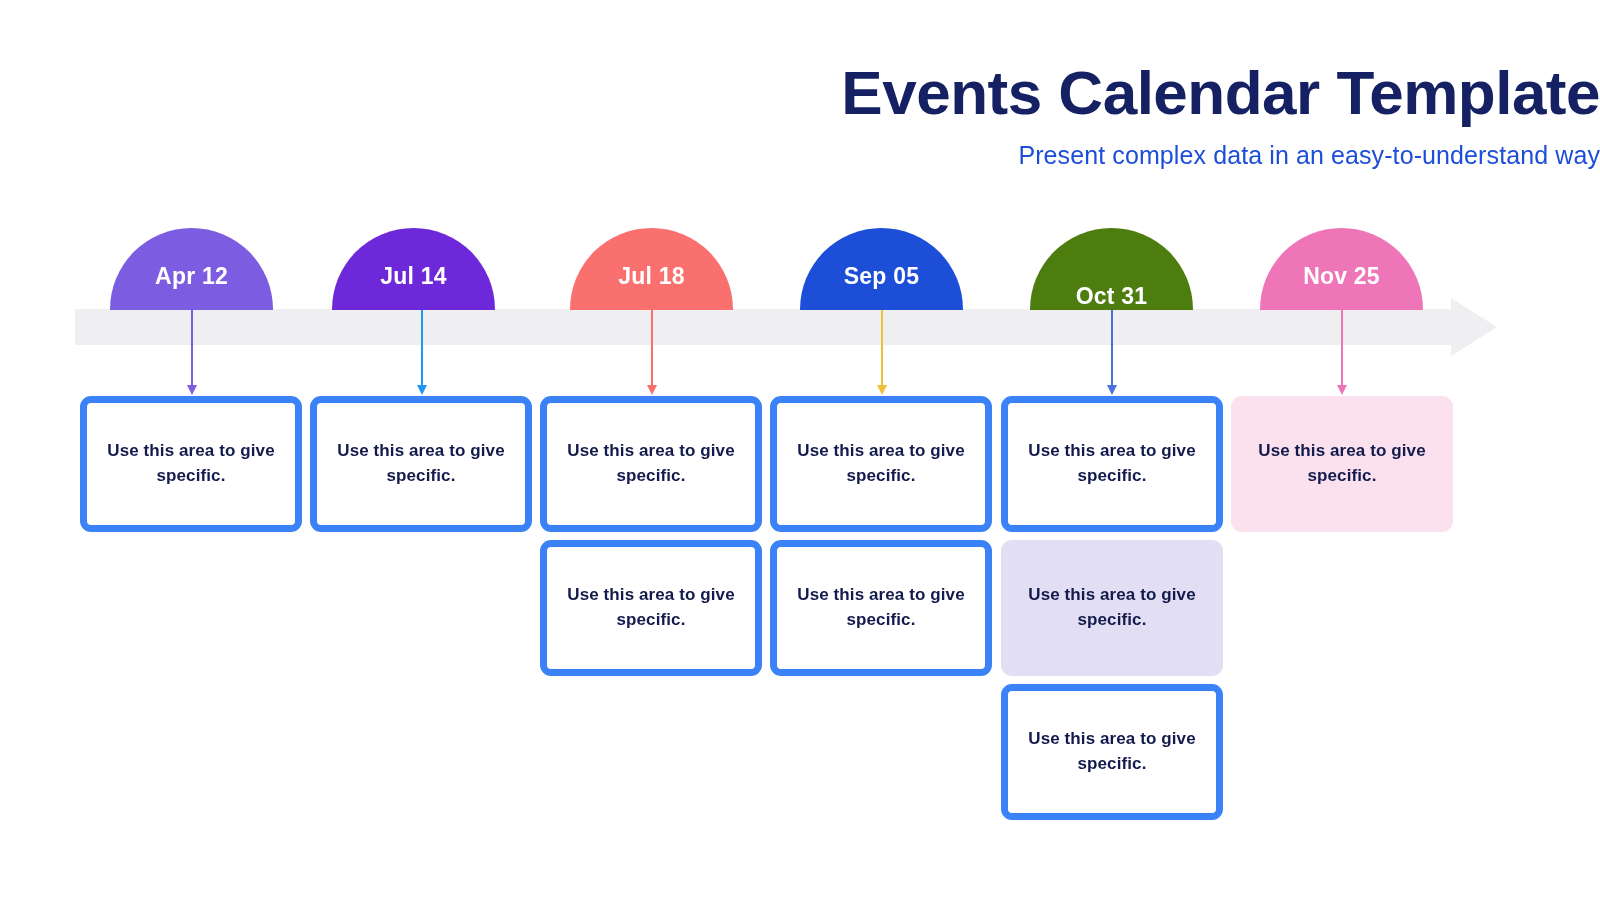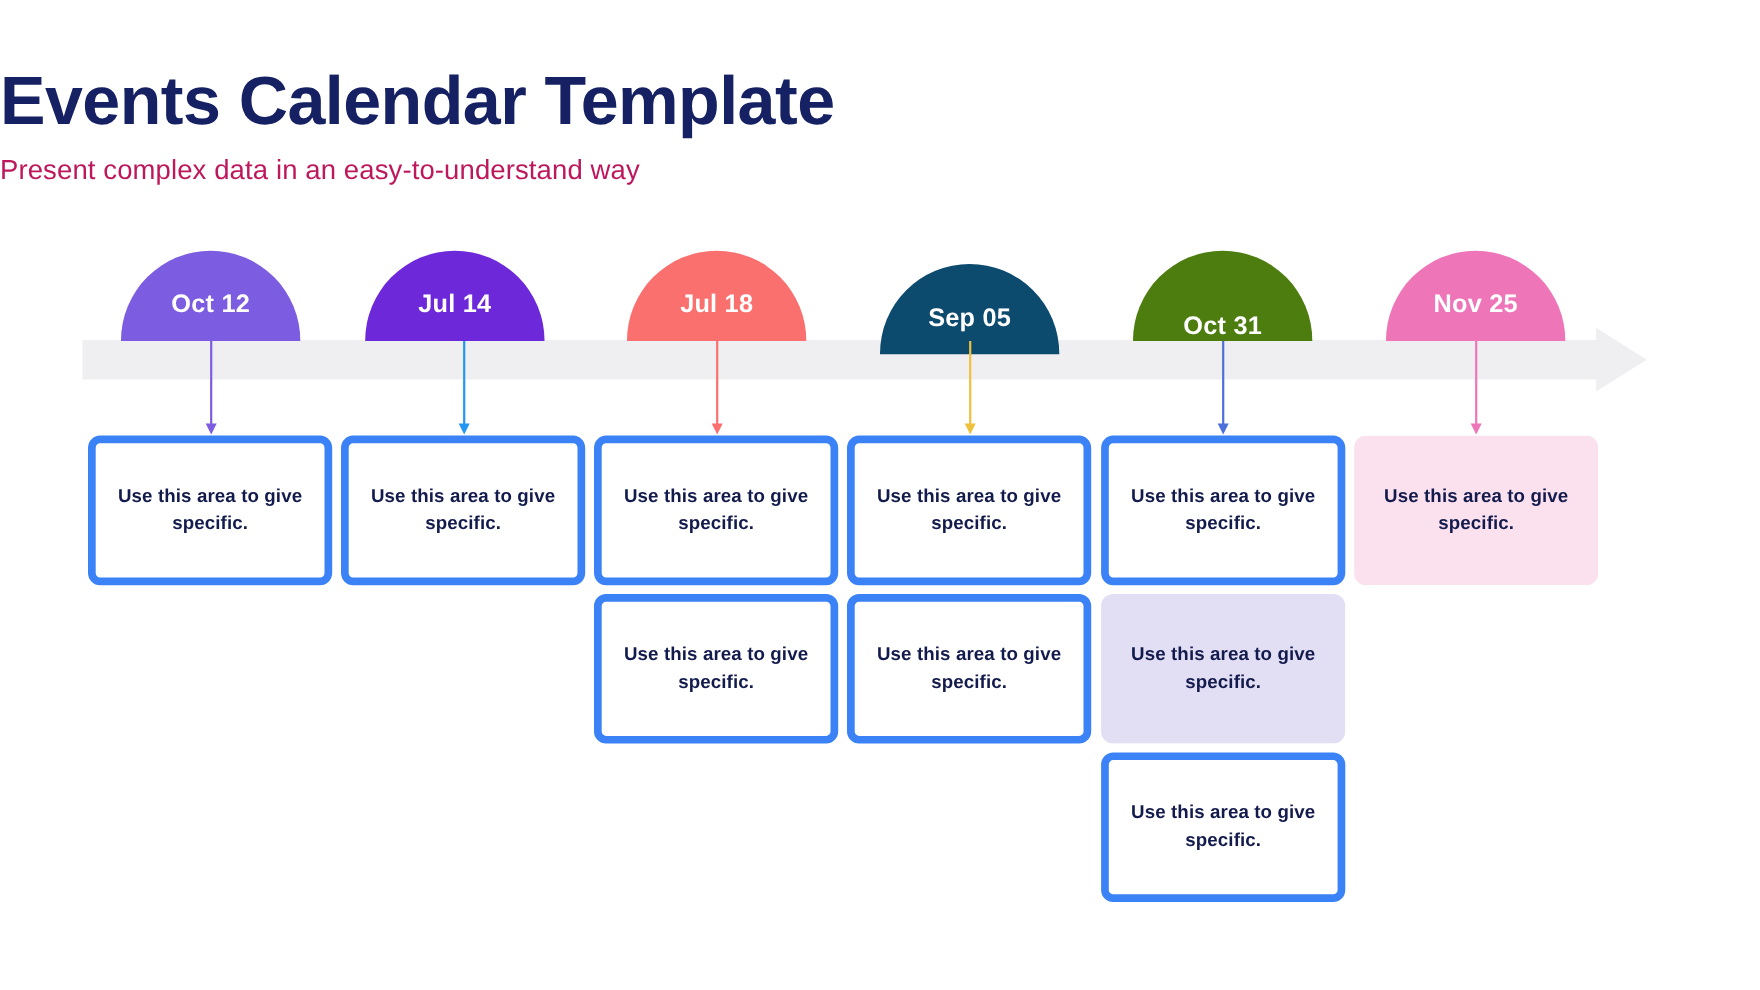--- a/index.html
+++ b/index.html
@@ -18,36 +18,36 @@
     height: 900px;
     background: #ffffff;
   }
 
   
   #header {
     position: absolute;
     left: 0;
     top: 58px;
     width: 1600px;
-    text-align: left;
+    text-align: right;
   }
 
   #page-title {
     font-size: 62px;
     font-weight: bold;
     color: #152163;
     letter-spacing: -0.5px;
     line-height: 1.12;
   }
 
   #page-subtitle {
     margin-top: 14px;
     font-size: 25px;
     font-weight: normal;
-    color: #be185d;
+    color: #1d4ed8;
     letter-spacing: 0.1px;
   }
 
   
   #timeline-axis {
     position: absolute;
     left: 75px;
     top: 309px;
     width: 1420px;
     height: 36px;
@@ -149,21 +149,21 @@
     <div id="page-subtitle">Present complex data in an easy-to-understand way</div>
   </div>
 
   <div id="timeline-axis">
     <div id="timeline-bar"></div>
     <div id="timeline-arrowhead"></div>
   </div>
 
   <div id="milestone-layer">
       <div class="marker" style="left: 110px; top: 228px; background: rgb(124, 92, 224);">
-        <span class="marker-label">Oct 12</span>
+        <span class="marker-label">Apr 12</span>
       </div>
       <div class="connector" style="left: 191px; top: 310px; height: 76px;">
         <div class="connector-line" style="background: rgb(124, 92, 224);"></div>
         <div class="connector-head" style="border-top-color: rgb(124, 92, 224);"></div>
       </div>
       <div class="card" style="left: 80px; top: 396px; background: rgb(255, 255, 255);">
         <div class="card-text">Use this area to give specific.</div>
       </div>
       <div class="marker" style="left: 332px; top: 228px; background: #6d28d9;">
         <span class="marker-label">Jul 14</span>
@@ -181,21 +181,21 @@
       <div class="connector" style="left: 651px; top: 310px; height: 76px;">
         <div class="connector-line" style="background: rgb(249, 112, 111);"></div>
         <div class="connector-head" style="border-top-color: rgb(249, 112, 111);"></div>
       </div>
       <div class="card" style="left: 540px; top: 396px; background: rgb(255, 255, 255);">
         <div class="card-text">Use this area to give specific.</div>
       </div>
       <div class="card" style="left: 540px; top: 540px; background: rgb(255, 255, 255);">
         <div class="card-text">Use this area to give specific.</div>
       </div>
-      <div class="marker" style="left: 800px; top: 240px; background: #0c4a6e;">
+      <div class="marker" style="left: 800px; top: 228px; background: #1d4ed8;">
         <span class="marker-label">Sep 05</span>
       </div>
       <div class="connector" style="left: 881px; top: 310px; height: 76px;">
         <div class="connector-line" style="background: rgb(238, 193, 61);"></div>
         <div class="connector-head" style="border-top-color: rgb(238, 193, 61);"></div>
       </div>
       <div class="card" style="left: 770px; top: 396px; background: rgb(255, 255, 255);">
         <div class="card-text">Use this area to give specific.</div>
       </div>
       <div class="card" style="left: 770px; top: 540px; background: rgb(255, 255, 255);">

